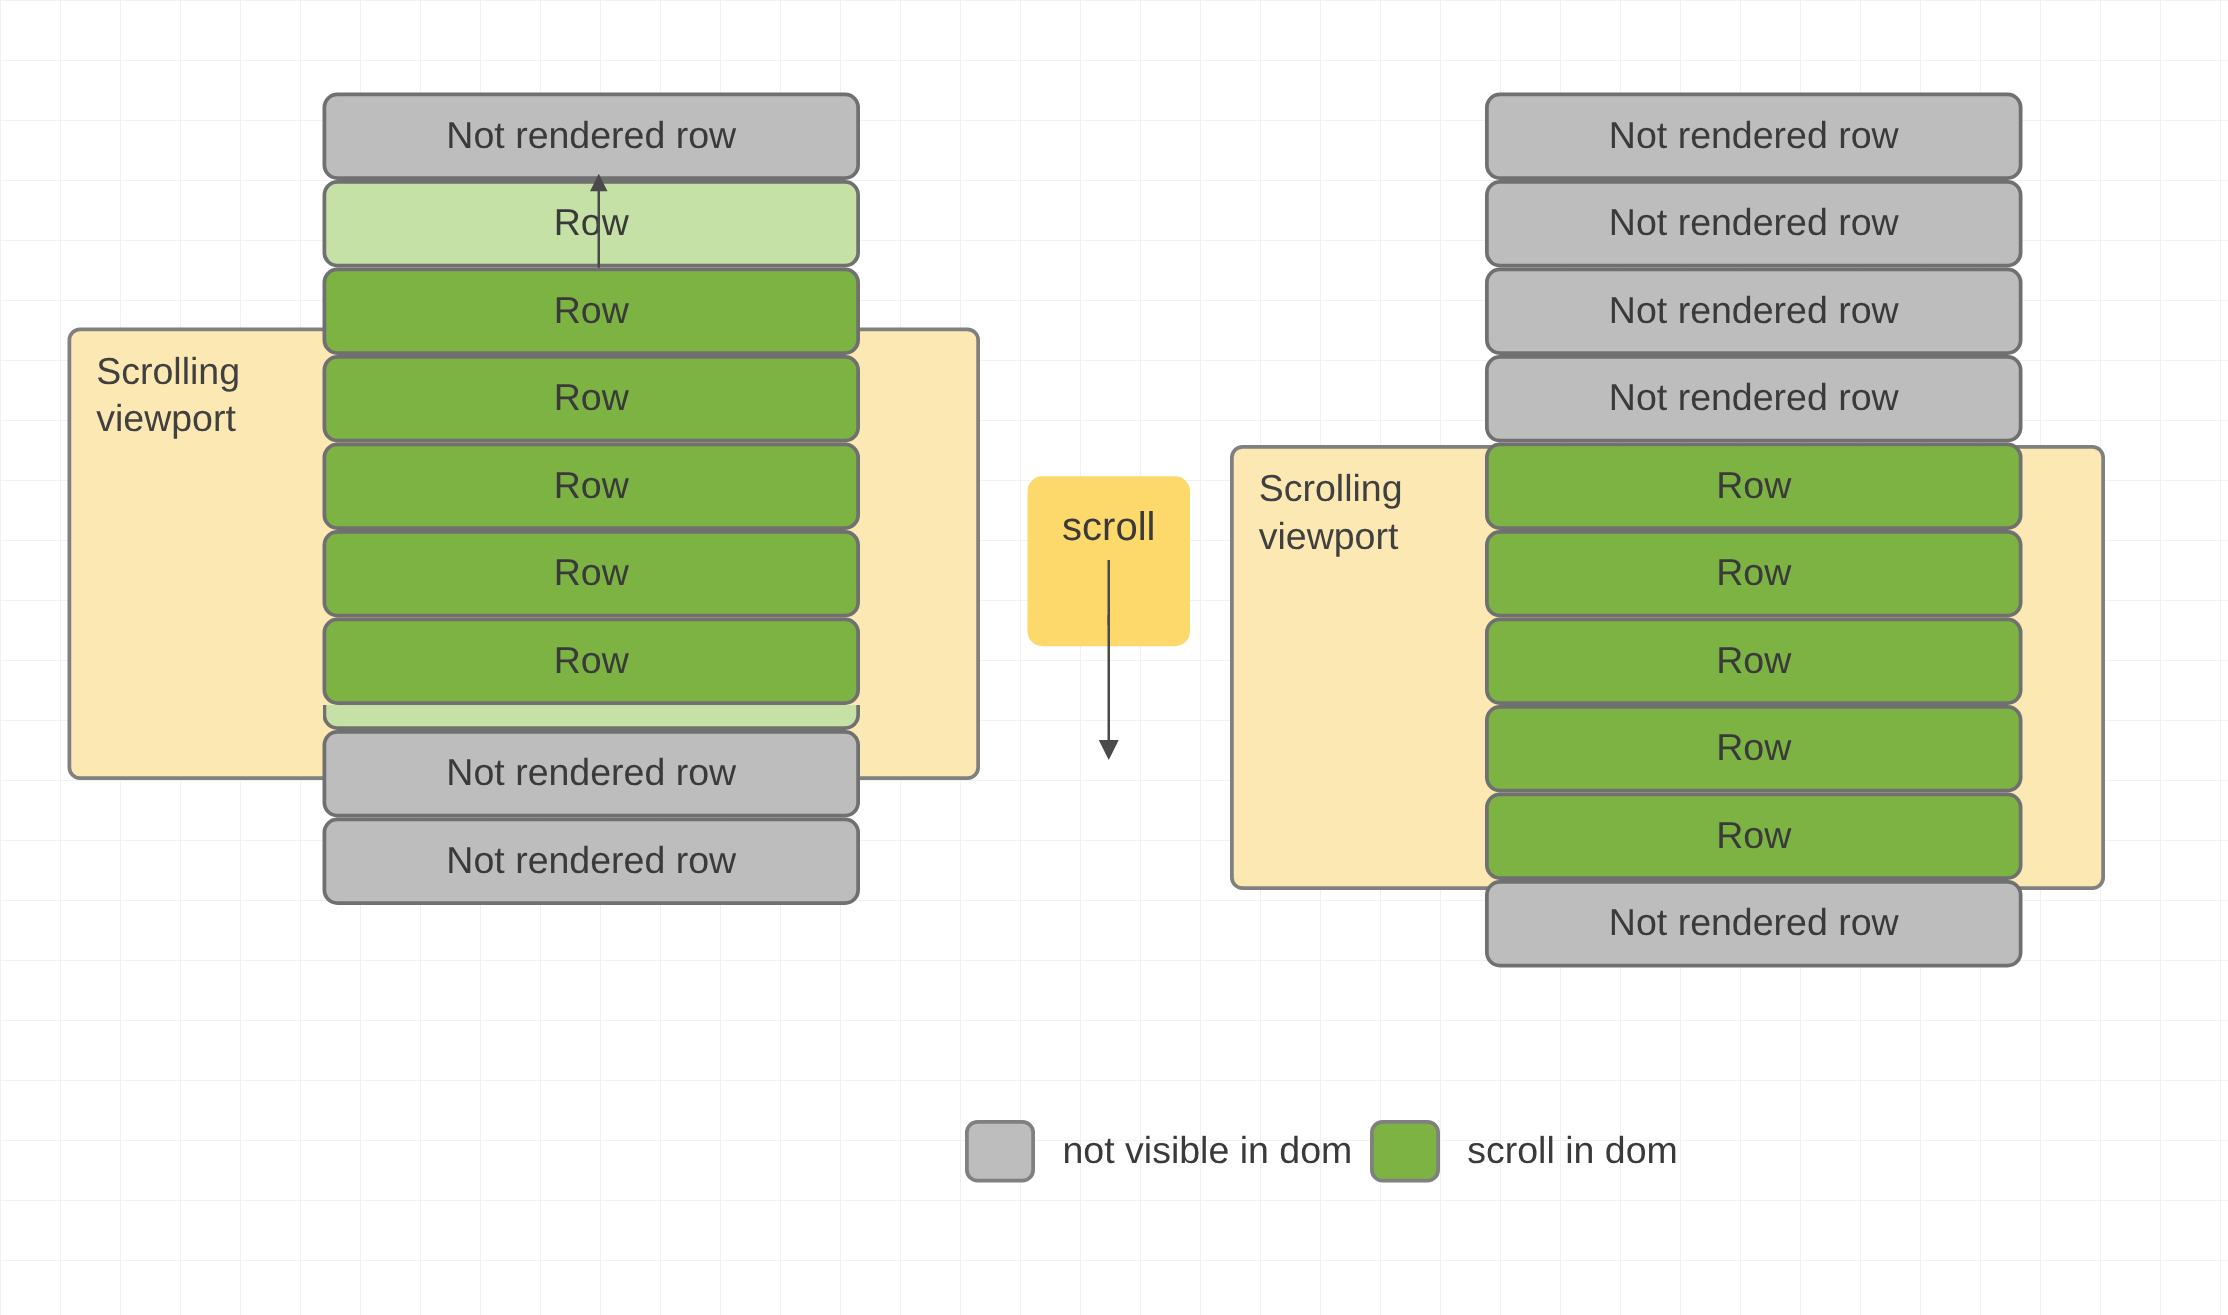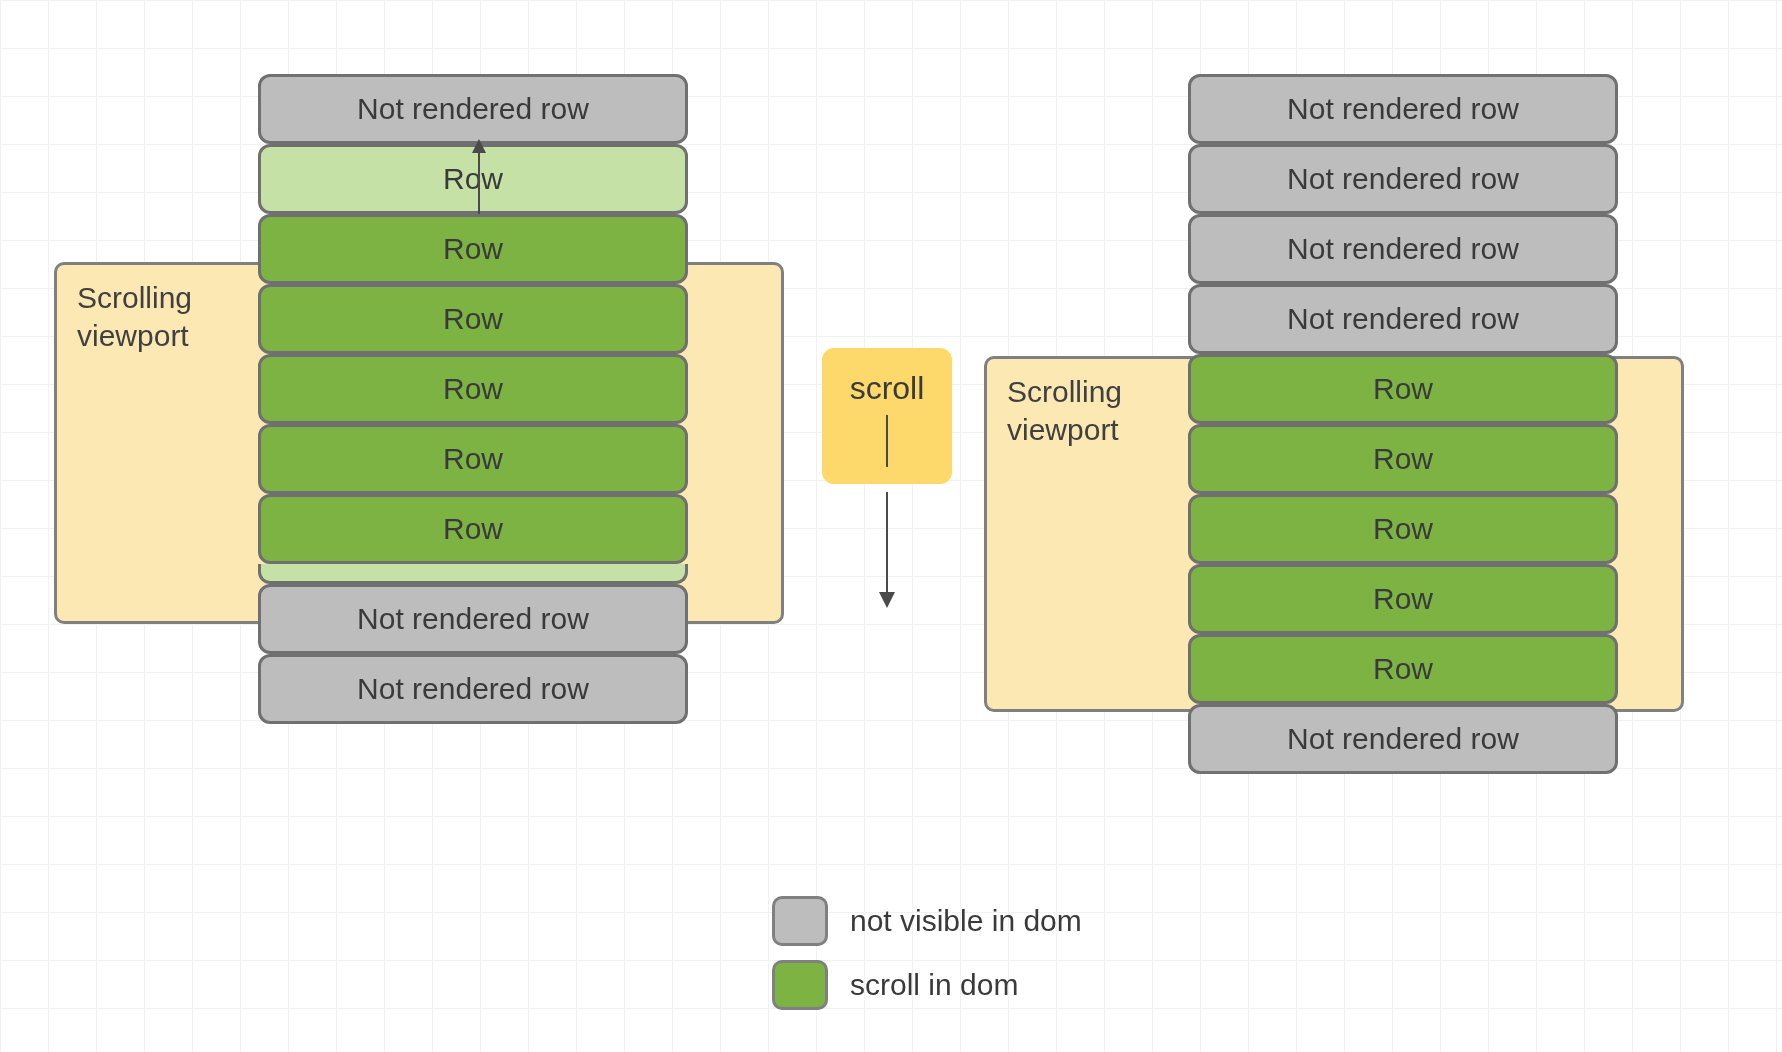--- a/index.html
+++ b/index.html
@@ -84,21 +84,21 @@
     padding-top: 22px;
     gap: 8px;
     font-size: 32px;
     color: #3a3a3a;
   }
 
   
   .legend {
     position: absolute;
     display: flex;
-    flex-direction: column;
+    flex-direction: row;
     gap: 14px;
     font-size: 30px;
     color: #3a3a3a;
   }
   .legend-row {
     display: flex;
     align-items: center;
     gap: 22px;
   }
   .swatch {
@@ -150,21 +150,21 @@
       </div>
     <div class="row light-strip"></div>
     <div class="row gray">
         <span>Not rendered row</span>
       </div>
     <div class="row gray">
         <span>Not rendered row</span>
       </div>
   </div>
 
-  <div class="scroll-chip" style="left:822px; top:348px;">
+  <div class="scroll-chip" style="left:822px; top:381px;">
     <span>scroll</span>
     <svg width="24" height="64" viewBox="0 0 24 64">
       <line x1="12" y1="0" x2="12" y2="52" stroke="#4a4a4a" stroke-width="2"></line>
     </svg>
   </div>
 
   <svg width="24" height="120" viewBox="0 0 24 120" style="position:absolute; left:875px; top:492px;">
     <line x1="12" y1="0" x2="12" y2="100" stroke="#4a4a4a" stroke-width="2"></line>
     <polygon points="12,116 4,100 20,100" fill="#4a4a4a"></polygon>
   </svg>

